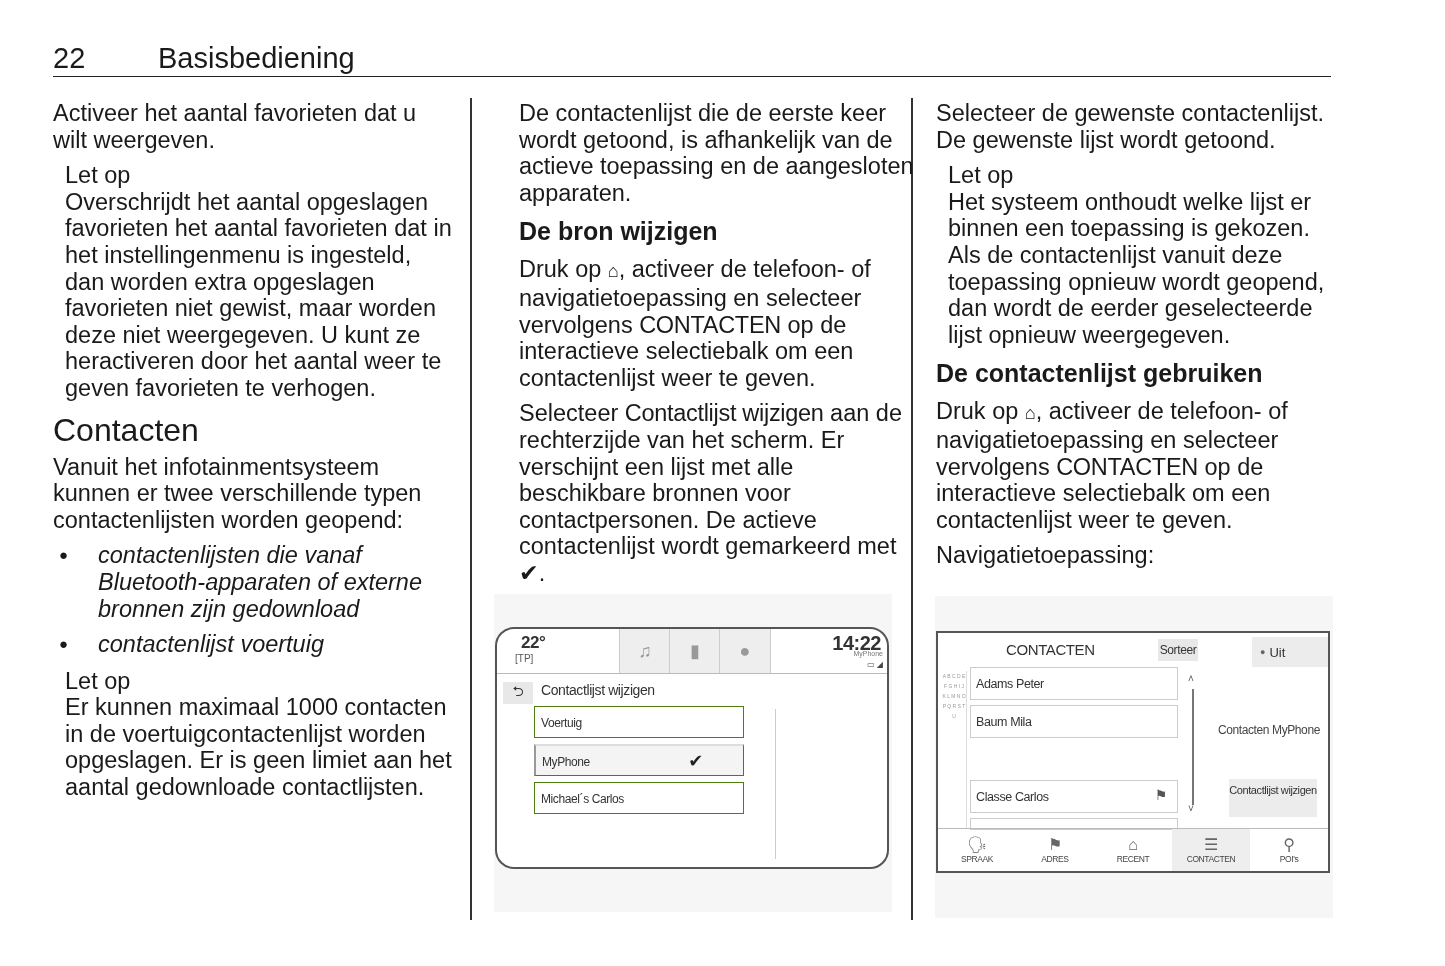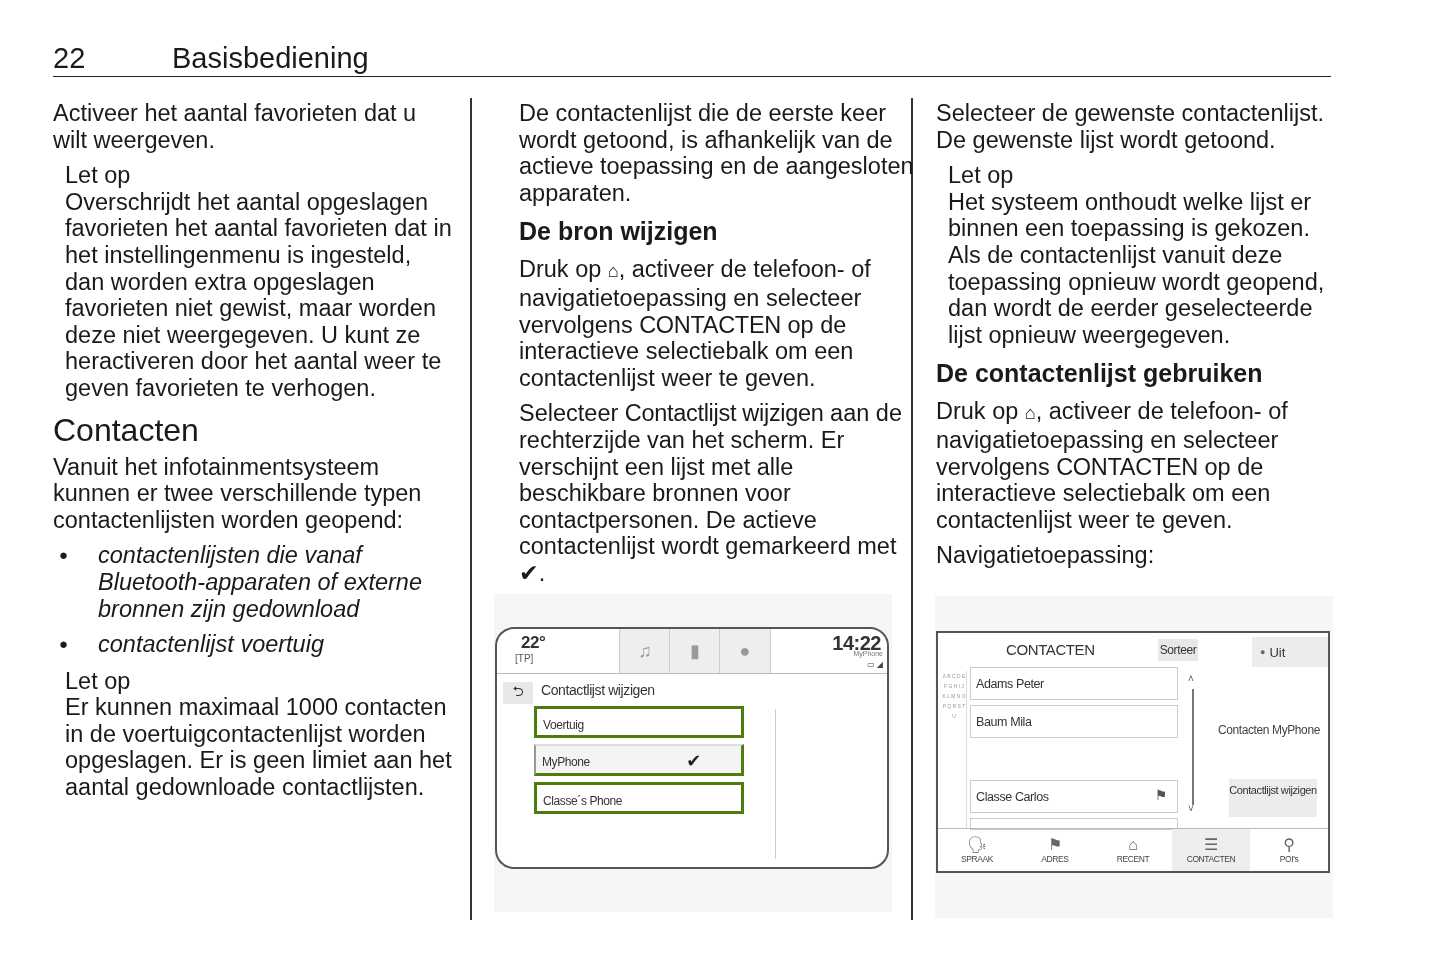--- a/index.html
+++ b/index.html
@@ -1,19 +1,19 @@
 <!DOCTYPE html>
 <html><head>
 <meta charset="utf-8">
 <style>
   html, body { margin:0; padding:0; background:#ffffff; }
   body { width:1445px; height:966px; position:relative; overflow:hidden; font-family:"Liberation Sans", sans-serif; color:#1a1a1a; }
   .header { position:absolute; left:53px; top:42px; width:1278px; height:34px; border-bottom:1.5px solid #222; }
   .page-num { position:absolute; left:0; top:0; font-size:29px; }
-  .chapter { position:absolute; left:119px; top:0; font-size:29px; }
+  .chapter { position:absolute; left:105px; top:0; font-size:29px; }
   .col { position:absolute; top:100px; font-size:23.5px; line-height:26.6px; }
   .col p { margin:0 0 9px 0; }
   .col1 { left:53px; width:400px; }
   .col2 { left:519px; width:400px; }
   .col3 { left:936px; width:400px; }
   .vline { position:absolute; top:98px; width:1.5px; height:822px; background:#333; }
   .note { margin:0 0 10px 12px; }
   .note-title { display:block; }
   h2.big { font-size:32px; font-weight:normal; margin:2px 0 6px 0; line-height:36px; }
   h3.sub { font-size:25px; font-weight:bold; margin:10px 0 10px 0; line-height:30px; }
@@ -27,21 +27,21 @@
   .screen { position:absolute; border:2px solid #555; background:#fff; font-family:"Liberation Sans", sans-serif; color:#333; }
   .s1-top { position:absolute; left:0; top:0; right:0; height:44px; border-bottom:1.5px solid #bbb; }
   .s1-temp { position:absolute; left:24px; top:4px; font-size:17px; font-weight:bold; letter-spacing:-0.5px; }
   .s1-tp { position:absolute; left:18px; top:24px; font-size:10px; color:#555; }
   .s1-tab { position:absolute; top:0; width:50px; height:44px; background:#eee; border-left:1px solid #ccc; display:flex; align-items:center; justify-content:center; color:#999; font-size:18px; }
   .s1-time { position:absolute; right:6px; top:3px; font-size:20px; font-weight:bold; letter-spacing:-0.5px; }
   .s1-phone { position:absolute; right:4px; top:21px; font-size:7px; color:#777; }
   .s1-status { position:absolute; right:4px; top:31px; font-size:8px; color:#444; }
   .s1-back { position:absolute; left:6px; top:53px; width:30px; height:22px; background:#e8e8e8; font-size:14px; display:flex; align-items:center; justify-content:center; }
   .s1-title { position:absolute; left:44px; top:53px; font-size:14px; letter-spacing:-0.4px; }
-  .s1-item { position:absolute; left:37px; width:210px; height:32px; border:3px solid #4d7c0f; background:#fff; font-size:12px; letter-spacing:-0.4px; box-sizing:border-box; padding:9px 0 0 6px; }
+  .s1-item { position:absolute; left:37px; width:210px; height:32px; border:1px solid #4d7c0f; background:#fff; font-size:12px; letter-spacing:-0.4px; box-sizing:border-box; padding:9px 0 0 6px; }
   .s1-item.active { background:#f4f4f4; border-left:2px solid #999; border-top:2px solid #ddd; }
   .s1-check { position:absolute; right:40px; top:4px; font-size:18px; color:#222; }
   .s1-divider { position:absolute; left:278px; top:80px; width:1px; height:150px; background:#ccc; }
   
   .s2-title { position:absolute; left:68px; top:8px; font-size:15px; letter-spacing:-0.4px; }
   .s2-sort { position:absolute; left:220px; top:6px; width:40px; height:22px; background:#e8e8e8; font-size:12px; display:flex; align-items:center; justify-content:center; letter-spacing:-0.4px; }
   .s2-uit { position:absolute; left:314px; top:4px; width:76px; height:30px; background:#ececec; font-size:13px; display:flex; align-items:center; padding-left:8px; box-sizing:border-box; }
   .s2-alpha { position:absolute; left:4px; top:38px; width:24px; height:158px; border-right:1px solid #ddd; font-size:5px; color:#999; line-height:10px; text-align:center; }
   .s2-row { position:absolute; left:32px; width:208px; height:33px; border:1px solid #ccc; box-sizing:border-box; padding:9px 0 0 5px; font-size:12.5px; letter-spacing:-0.4px; background:#fff; }
   .s2-flag { position:absolute; right:10px; top:6px; font-size:14px; color:#555; }
@@ -111,21 +111,21 @@
       <div class="s1-tab" style="left:172px">▮</div>
       <div class="s1-tab" style="left:222px;border-right:1px solid #ccc">●</div>
       <span class="s1-time">14:22</span>
       <span class="s1-phone">MyPhone</span>
       <span class="s1-status">▭ ◢</span>
     </div>
     <div class="s1-back">⮌</div>
     <span class="s1-title">Contactlijst wijzigen</span>
     <div class="s1-item" style="top:77px"><span>Voertuig</span></div>
     <div class="s1-item active" style="top:115px"><span>MyPhone</span><span class="s1-check">✔</span></div>
-    <div class="s1-item" style="top:153px"><span>Classe´s Phone</span></div>
+    <div class="s1-item" style="top:153px"><span>Michael´s Carlos</span></div>
     <div class="s1-divider"></div>
   </div>
 </div>
 
 <div class="shot" style="left:935px;top:596px;width:398px;height:322px;">
   <div class="screen" style="left:1px;top:35px;width:390px;height:238px;">
     <span class="s2-title">CONTACTEN</span>
     <div class="s2-sort">Sorteer</div>
     <div class="s2-uit">
         <span style="font-size:9px;color:#666;margin-right:4px">●</span>

